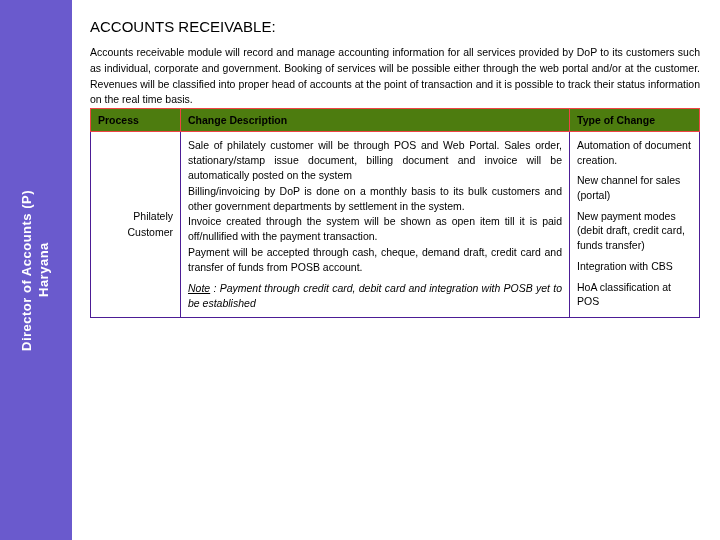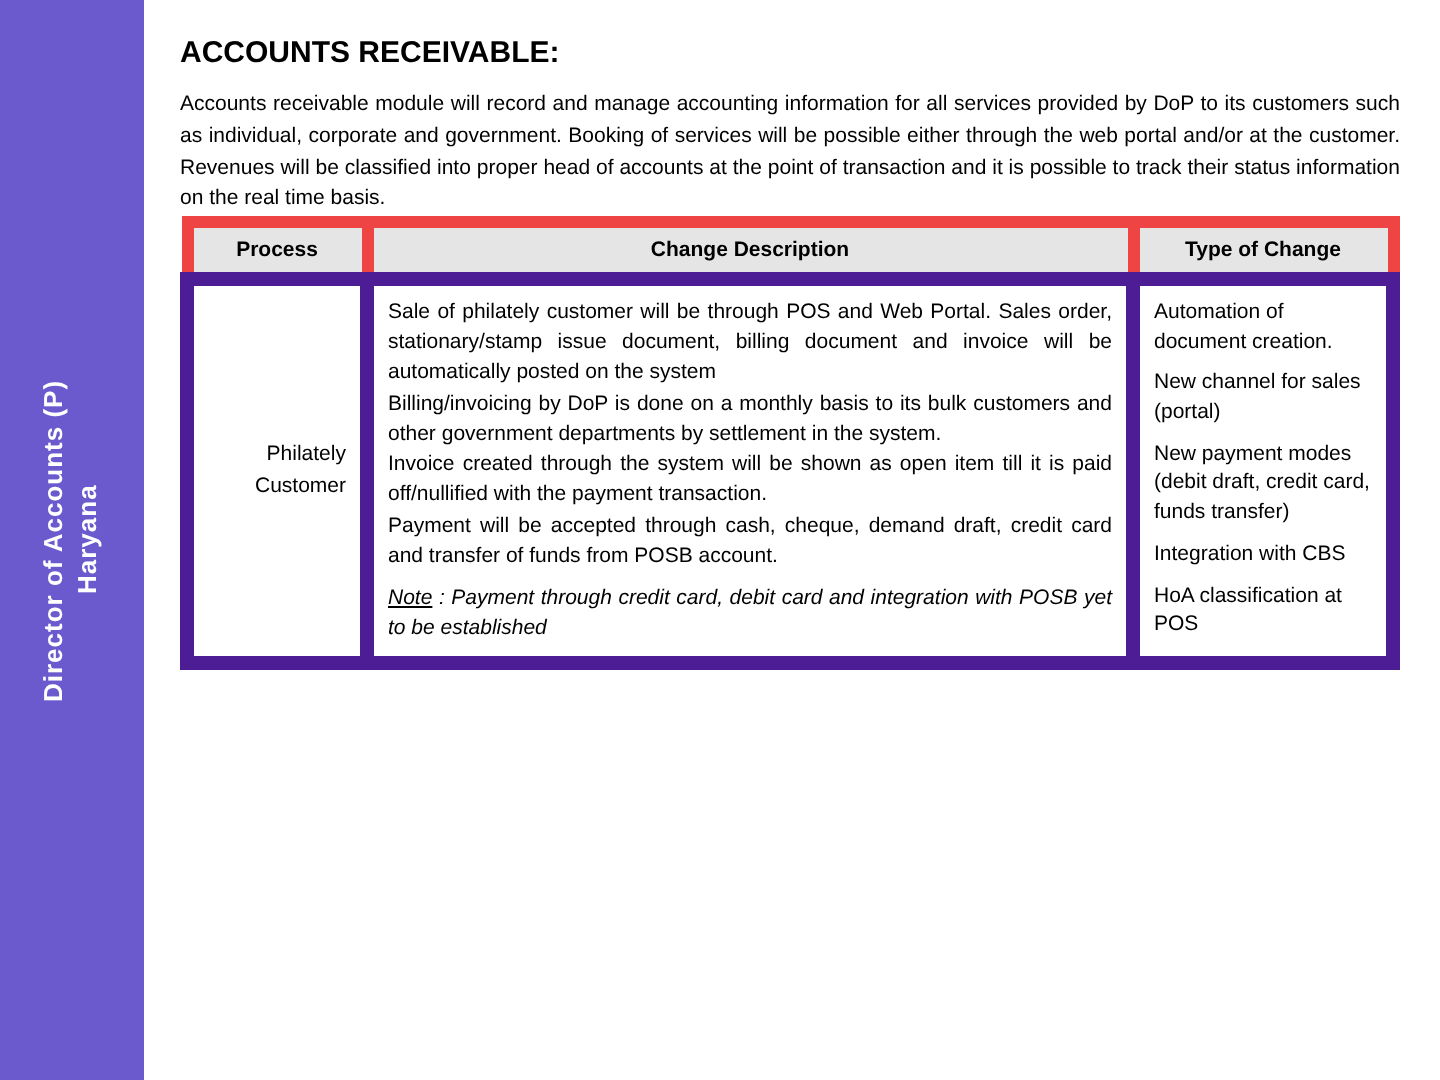--- a/index.html
+++ b/index.html
@@ -39,21 +39,21 @@
 
     .main-content {
       flex: 1;
       padding: 18px 20px 15px 18px;
       background: #fff;
       overflow: hidden;
     }
 
     .page-title {
       font-size: 15px;
-      font-weight: bold;
+      font-weight: normal;
       margin-bottom: 10px;
       color: #000;
     }
 
     .intro-paragraph {
       font-size: 10.5px;
       line-height: 1.5;
       text-align: justify;
       color: #000;
     }
@@ -65,30 +65,30 @@
       color: #000;
     }
 
     table {
       width: 100%;
       border-collapse: collapse;
       font-size: 10.5px;
     }
 
     th {
-      background: #e5e5e5;
-      border: 6px solid #ef4444;
+      background: #4d7c0f;
+      border: 1px solid #ef4444;
       padding: 5px 7px;
-      text-align: center;
+      text-align: left;
       font-weight: bold;
       color: #000;
     }
 
     td {
-      border: 7px solid #4c1d95;
+      border: 1px solid #4c1d95;
       padding: 6px 7px;
       vertical-align: top;
       color: #000;
       line-height: 1.45;
     }
 
     .td-process {
       width: 90px;
       min-width: 90px;
       vertical-align: middle;

